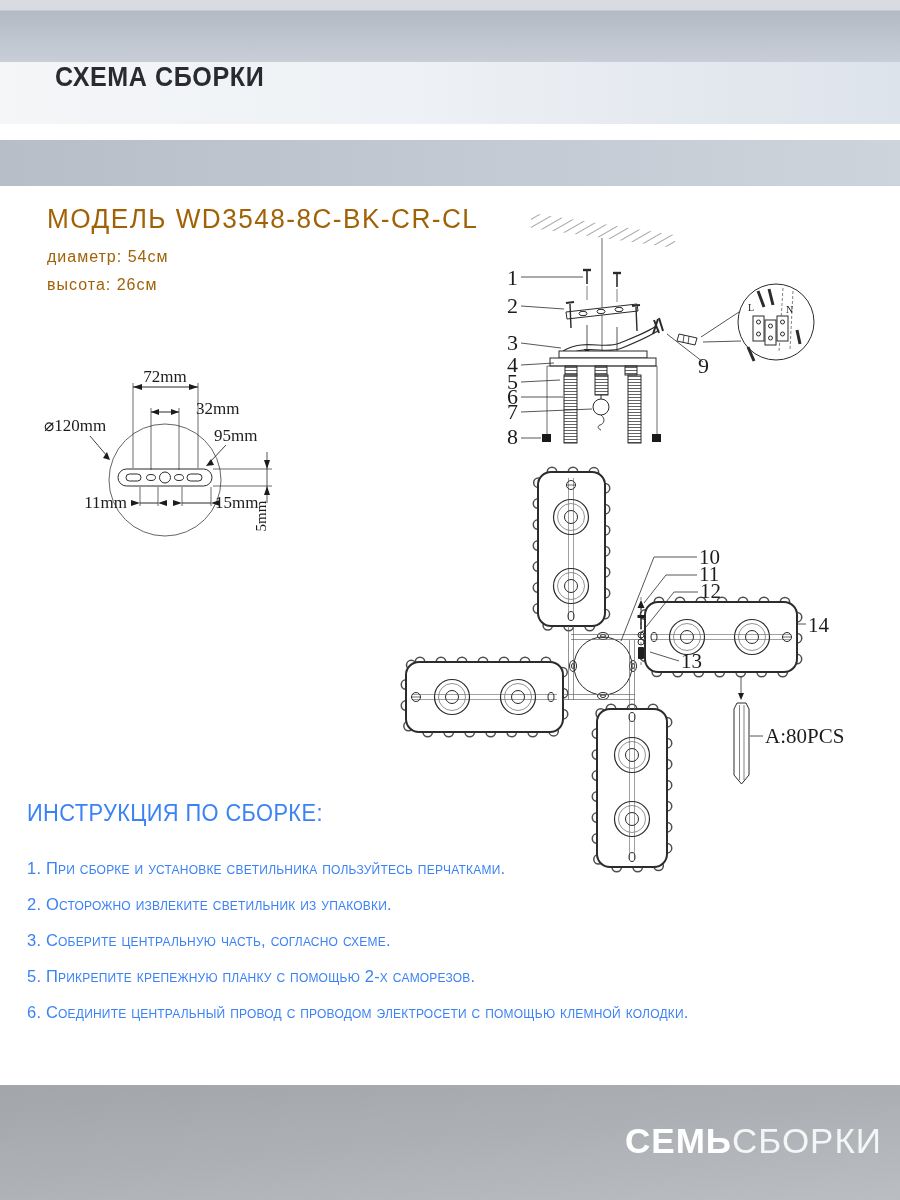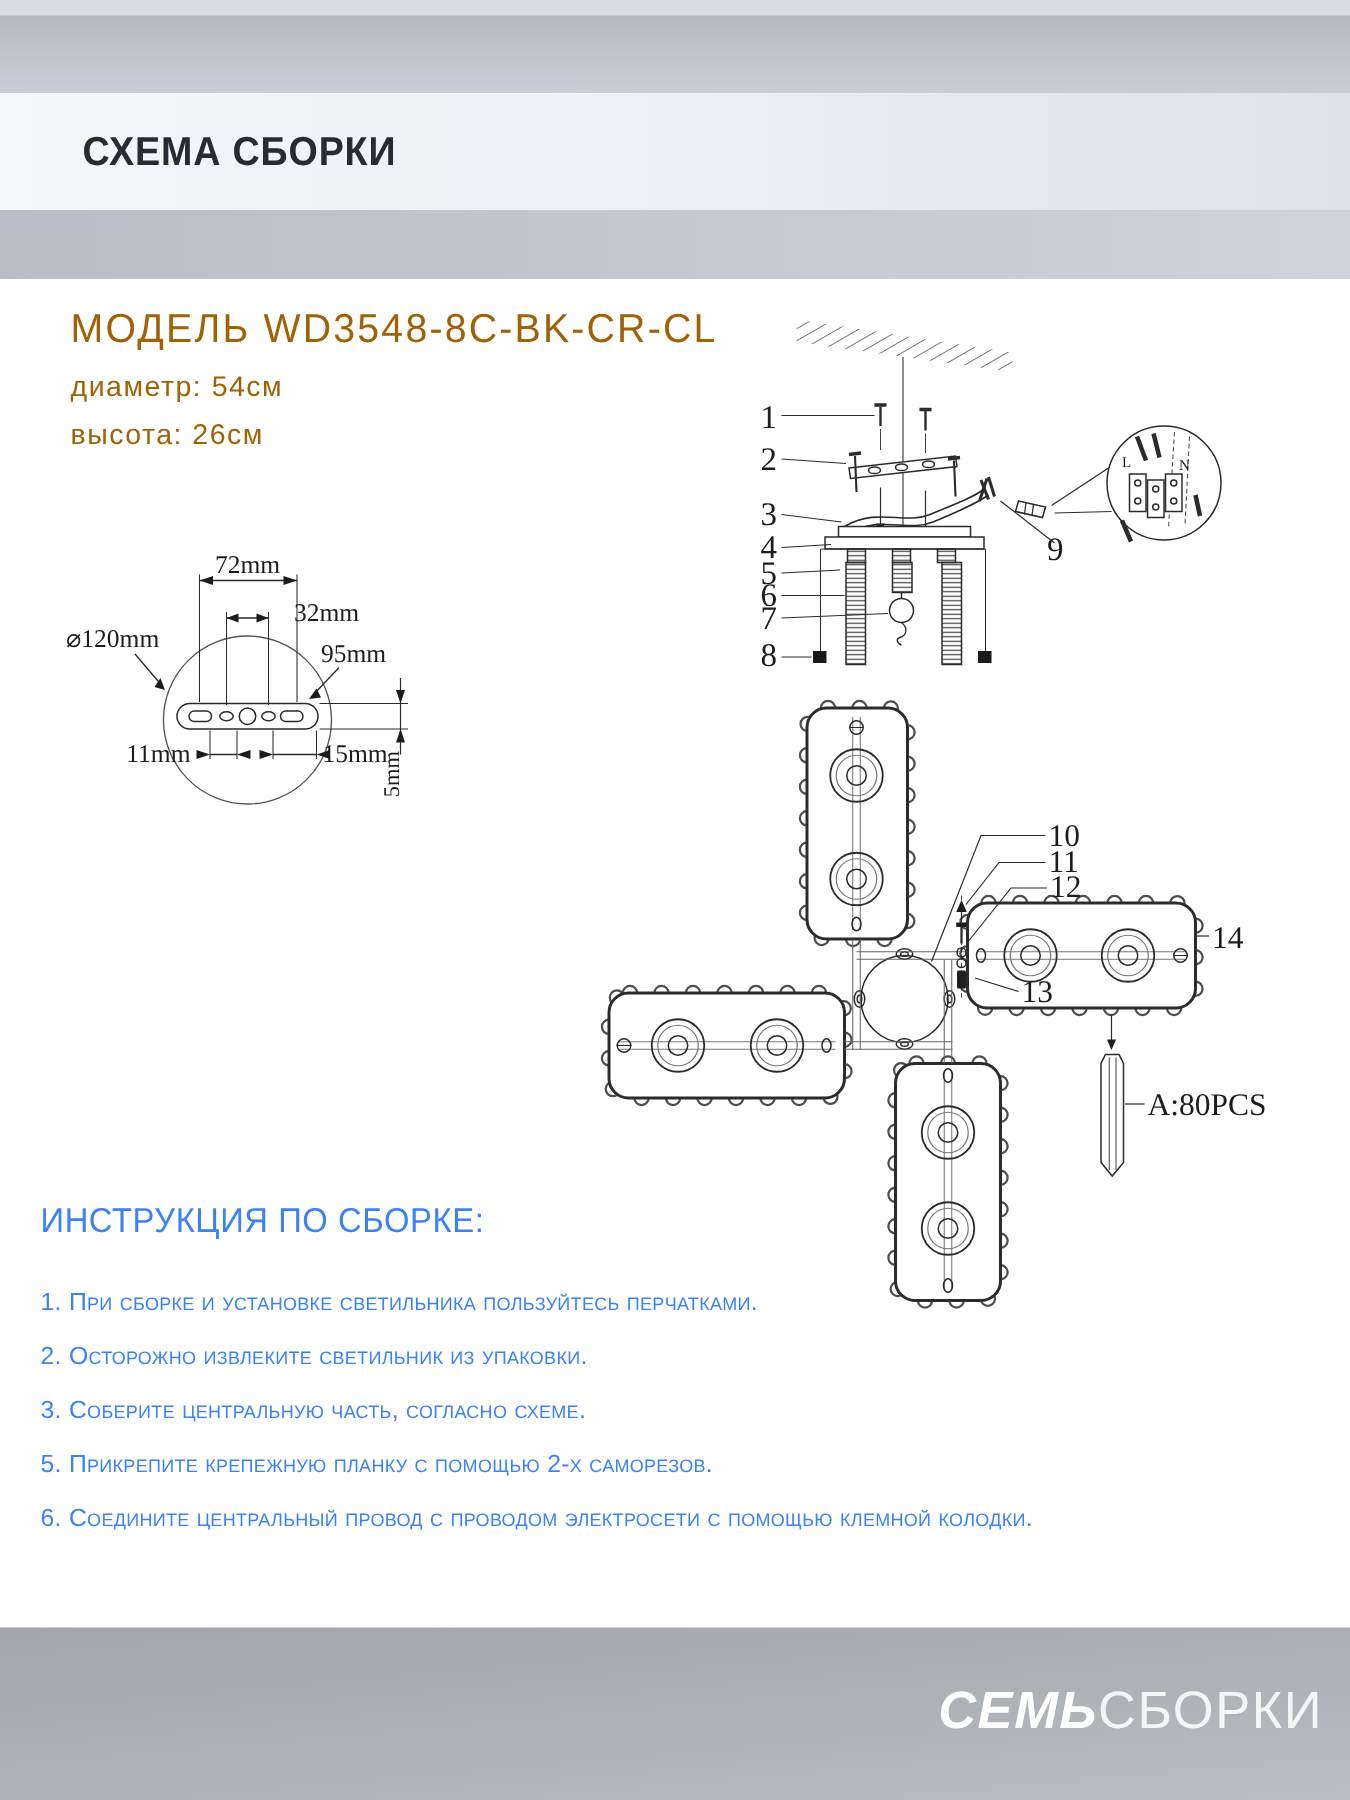--- a/index.html
+++ b/index.html
@@ -3,48 +3,48 @@
 <meta charset="utf-8">
 <style>
   html,body{margin:0;padding:0;background:#e8e8e8;}
   .page{position:relative;width:900px;height:1200px;background:#ffffff;overflow:hidden;
         font-family:"Liberation Sans",sans-serif;}
   
   .header{position:absolute;left:0;top:0;width:900px;height:186px;}
   .hdr-band1{position:absolute;left:0;top:0;width:900px;height:62px;
      background:linear-gradient(180deg,#d8dbdf 0px,#d8dbdf 10px,#b3bac4 11px,#bfc6d0 40px,#c8ced8 62px),
                 linear-gradient(90deg,#b4bbc5,#d0d6de);}
-  .hdr-band2{position:absolute;left:0;top:62px;width:900px;height:78px;
+  .hdr-band2{position:absolute;left:0;top:62px;width:900px;height:62px;
      background:linear-gradient(90deg,#f4f6f8 0%,#eef1f5 45%,#dde3eb 100%);
-     display:flex;align-items:center;}
+     display:flex;}
   .hdr-band3{position:absolute;left:0;top:140px;width:900px;height:46px;
      background:linear-gradient(90deg,#b7bec8 0%,#c3cad3 55%,#ced4dc 100%);}
   .hdr-title{margin-left:55px;font-size:27px;font-weight:700;color:#292b30;
      letter-spacing:.6px;transform:scaleX(.93);transform-origin:left center;}
   
   .product{position:absolute;left:47px;top:204px;color:#a16207;}
   .model-line{font-size:27px;font-weight:500;letter-spacing:1.5px;margin:0 0 13px 0;
      transform:scaleX(.97);transform-origin:left top;}
-  .spec-line{font-size:19px;font-weight:500;letter-spacing:1px;margin:0 0 10px 0;}
+  .spec-line{font-size:16px;font-weight:500;letter-spacing:1px;margin:0 0 10px 0;}
   
   .diag{position:absolute;}
   svg text{font-family:"Liberation Serif",serif;fill:#1c1c1c;}
   
   .instructions{position:absolute;left:27px;top:800px;width:840px;color:#3b82f6;}
   .instr-title{font-size:23px;font-weight:500;letter-spacing:.4px;margin:0 0 26px 0;
      transform:scaleX(.95);transform-origin:left top;}
   .instr-list{width:812px;}
   .instr-item{font-size:16.5px;font-weight:400;font-variant:small-caps;
      line-height:30px;margin:0 0 6px 0;letter-spacing:.2px;
      padding-left:37px;text-indent:-37px;}
   
   .footer{position:absolute;left:0;top:1085px;width:900px;height:115px;
      background:linear-gradient(175deg,#a2a6ab 0%,#adb1b6 50%,#babec3 100%);}
   .brand{position:absolute;right:18px;top:36px;font-size:35px;letter-spacing:1px;color:#ffffff;}
-  .brand-bold{font-weight:700;font-style:italic;}
+  .brand-bold{font-weight:700;}
   .brand-light{font-weight:400;opacity:.88;}
 </style>
 </head>
 <body>
 
 <div class="page">
 
   <div class="header">
     <div class="hdr-band1"></div>
     <div class="hdr-band2">

